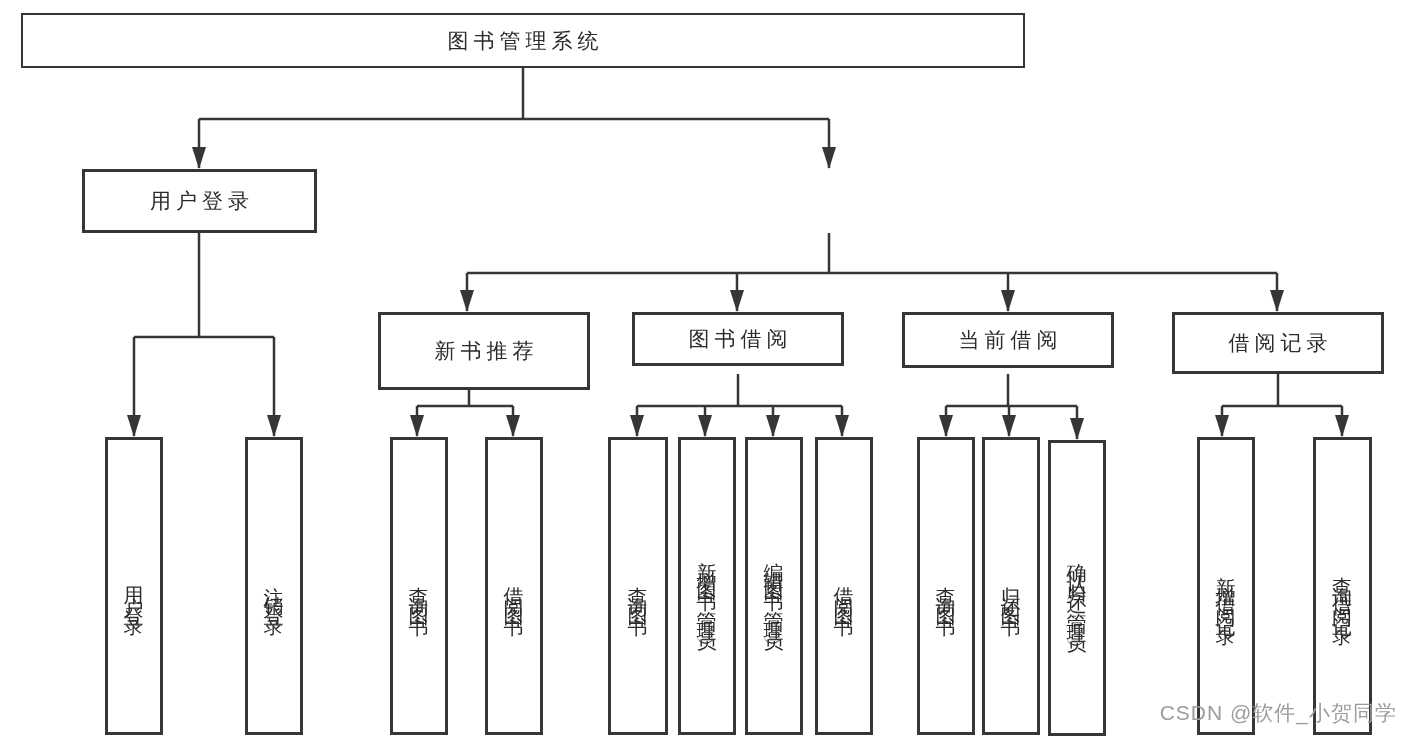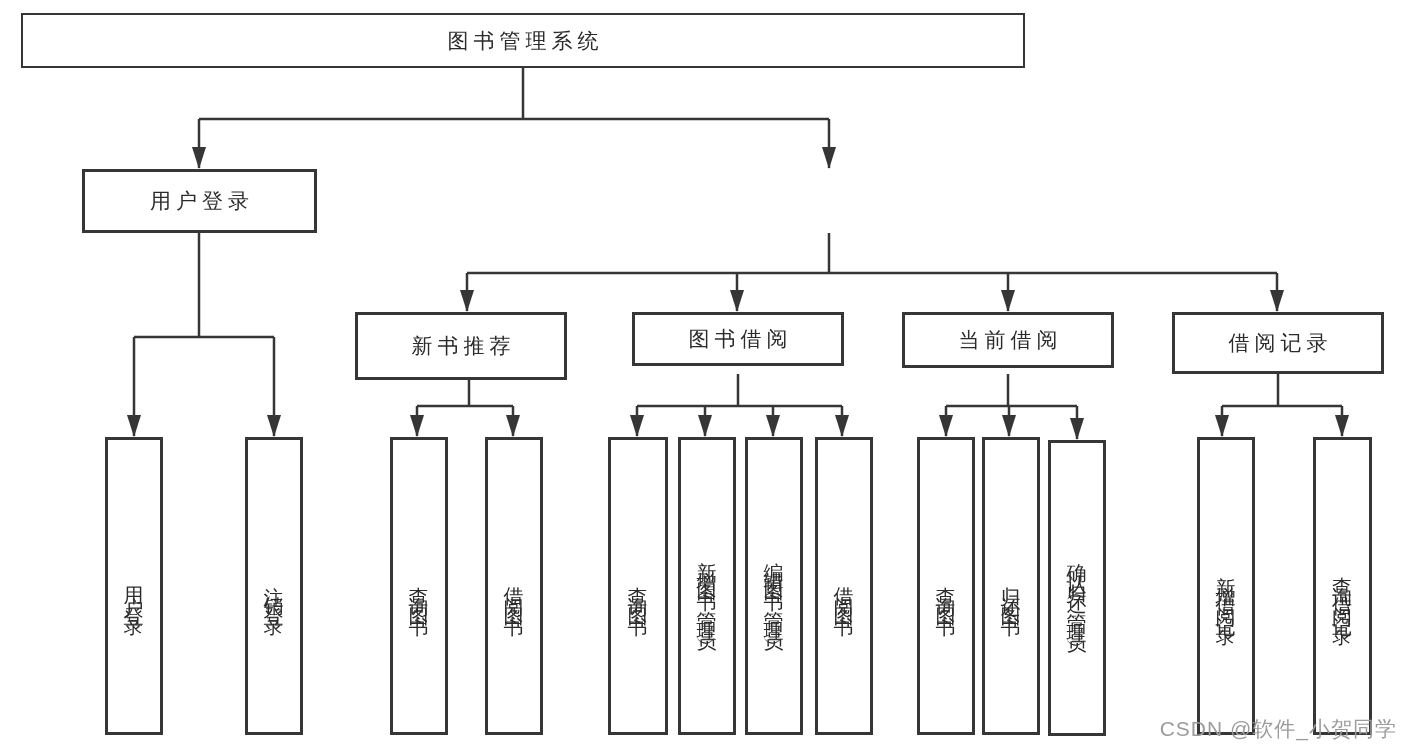--- a/index.html
+++ b/index.html
@@ -17,21 +17,21 @@
     border:3px solid var(--box-border,#363636);
     display:flex;align-items:center;justify-content:center;
   }
   .root{border-width:2px;}
   .hbox .lbl{font-size:21px;letter-spacing:5px;white-space:nowrap;padding-left:5px;}
   .vbox .vtext{
     writing-mode:vertical-rl;text-orientation:mixed;
     font-size:20px;line-height:1;letter-spacing:10px;margin-top:10px;white-space:nowrap;
   }
   .watermark{
-    position:absolute;right:8px;bottom:4px;
+    position:absolute;right:8px;bottom:20px;
     font-size:21px;letter-spacing:1px;
     color:var(--watermark,#9c9c9c);z-index:5;white-space:nowrap;
   }
 </style>
 </head>
 <body>
 
 <div class="stage">
 
   <svg width="1405" height="747" viewBox="0 0 1405 747">
@@ -85,21 +85,21 @@
   </svg>
 
   <div class="node hbox root" style="left:21px;top:13px;width:1004px;height:55px">
     <span class="lbl">图书管理系统</span>
   </div>
 
   <div class="node hbox" style="left:82px;top:169px;width:235px;height:64px">
     <span class="lbl">用户登录</span>
   </div>
 
-  <div class="node hbox" style="left:355px;top:312px;width:212px;height:68px">
+  <div class="node hbox" style="left:378px;top:312px;width:212px;height:78px">
     <span class="lbl">新书推荐</span>
   </div>
   <div class="node hbox" style="left:632px;top:312px;width:212px;height:54px">
     <span class="lbl">图书借阅</span>
   </div>
   <div class="node hbox" style="left:902px;top:312px;width:212px;height:56px">
     <span class="lbl">当前借阅</span>
   </div>
   <div class="node hbox" style="left:1172px;top:312px;width:212px;height:62px">
     <span class="lbl">借阅记录</span>

